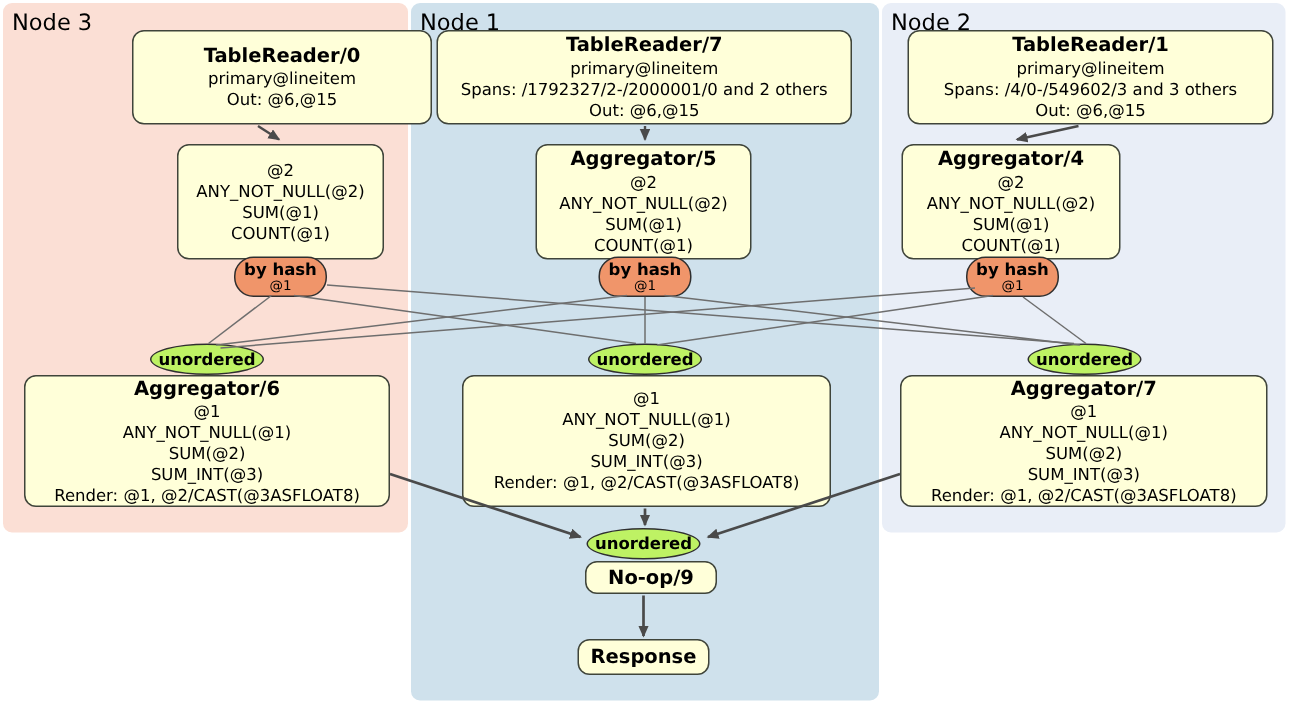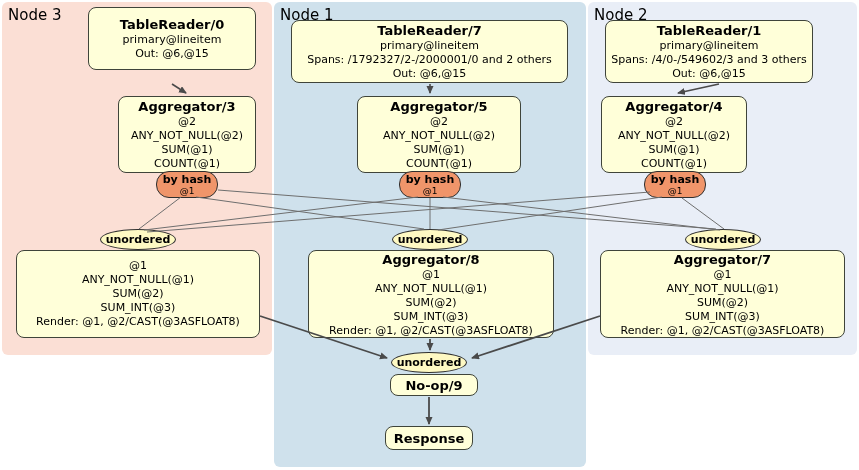--- a/index.html
+++ b/index.html
@@ -21,66 +21,65 @@
   .pbox .title{font-weight:bold;font-size:13px;line-height:17px;}
 
   .router{
     position:absolute;width:62px;height:27px;background:#f0956a;border:1px solid #2f2f2f;
     border-radius:13px;box-sizing:border-box;text-align:center;z-index:3;
   }
   .router .rlabel{font-weight:bold;font-size:11px;line-height:13px;margin-top:1px;}
   .router .rsub{font-size:9px;line-height:10px;}
 
   .sync{
-    position:absolute;width:76px;height:21px;background:#fef9c3;border:1px solid #2f2f2f;
+    position:absolute;width:76px;height:21px;background:#bef264;border:1px solid #2f2f2f;
     border-radius:50%;box-sizing:border-box;text-align:center;
     font-weight:bold;font-size:11px;line-height:19px;z-index:3;
   }
 
   #edges{position:absolute;left:0;top:0;width:859px;height:470px;z-index:4;pointer-events:none;}
 </style>
 </head>
 <body>
 
 <div class="region" id="region-node3">
   <div class="region-label">Node 3</div>
 </div>
 <div class="region" id="region-node1">
   <div class="region-label">Node 1</div>
 </div>
 <div class="region" id="region-node2">
   <div class="region-label">Node 2</div>
 </div>
 
-<div class="pbox" style="left:88px;top:7px;width:168px;height:63px">
+<div class="pbox" style="left:88px;top:20px;width:200px;height:63px">
   <div class="title">TableReader/0</div>
   <div>primary@lineitem</div>
   <div>Out: @6,@15</div>
 </div>
 <div class="pbox" style="left:291px;top:20px;width:277px;height:63px">
   <div class="title">TableReader/7</div>
   <div>primary@lineitem</div>
   <div>Spans: /1792327/2-/2000001/0 and 2 others</div>
   <div>Out: @6,@15</div>
 </div>
-<div class="pbox" style="left:605px;top:20px;width:208px;height:63px">
+<div class="pbox" style="left:605px;top:20px;width:244px;height:63px">
   <div class="title">TableReader/1</div>
   <div>primary@lineitem</div>
   <div>Spans: /4/0-/549602/3 and 3 others</div>
   <div>Out: @6,@15</div>
 </div>
 
 <div class="pbox" style="left:118px;top:96px;width:138px;height:77px">
-  <div class="title">Aggregator/3</div>
   <div>@2</div>
   <div>ANY_NOT_NULL(@2)</div>
   <div>SUM(@1)</div>
   <div>COUNT(@1)</div>
 </div>
-<div class="pbox" style="left:357px;top:96px;width:164px;height:77px">
+<div class="pbox" style="left:357px;top:96px;width:144px;height:77px">
   <div class="title">Aggregator/5</div>
   <div>@2</div>
   <div>ANY_NOT_NULL(@2)</div>
   <div>SUM(@1)</div>
   <div>COUNT(@1)</div>
 </div>
 <div class="pbox" style="left:601px;top:96px;width:146px;height:77px">
   <div class="title">Aggregator/4</div>
   <div>@2</div>
   <div>ANY_NOT_NULL(@2)</div>
@@ -99,28 +98,28 @@
 <div class="router" style="left:644px;top:171px">
   <div class="rlabel">by hash</div>
   <div class="rsub">@1</div>
 </div>
 
 <div class="sync" style="left:100px;top:229px">unordered</div>
 <div class="sync" style="left:392px;top:229px">unordered</div>
 <div class="sync" style="left:685px;top:229px">unordered</div>
 
 <div class="pbox" style="left:16px;top:250px;width:244px;height:88px">
+  <div class="title">Aggregator/6</div>
   <div>@1</div>
   <div>ANY_NOT_NULL(@1)</div>
   <div>SUM(@2)</div>
   <div>SUM_INT(@3)</div>
   <div>Render: @1, @2/CAST(@3ASFLOAT8)</div>
 </div>
 <div class="pbox" style="left:308px;top:250px;width:246px;height:88px">
-  <div class="title">Aggregator/8</div>
   <div>@1</div>
   <div>ANY_NOT_NULL(@1)</div>
   <div>SUM(@2)</div>
   <div>SUM_INT(@3)</div>
   <div>Render: @1, @2/CAST(@3ASFLOAT8)</div>
 </div>
 <div class="pbox" style="left:600px;top:250px;width:245px;height:88px">
   <div class="title">Aggregator/7</div>
   <div>@1</div>
   <div>ANY_NOT_NULL(@1)</div>

